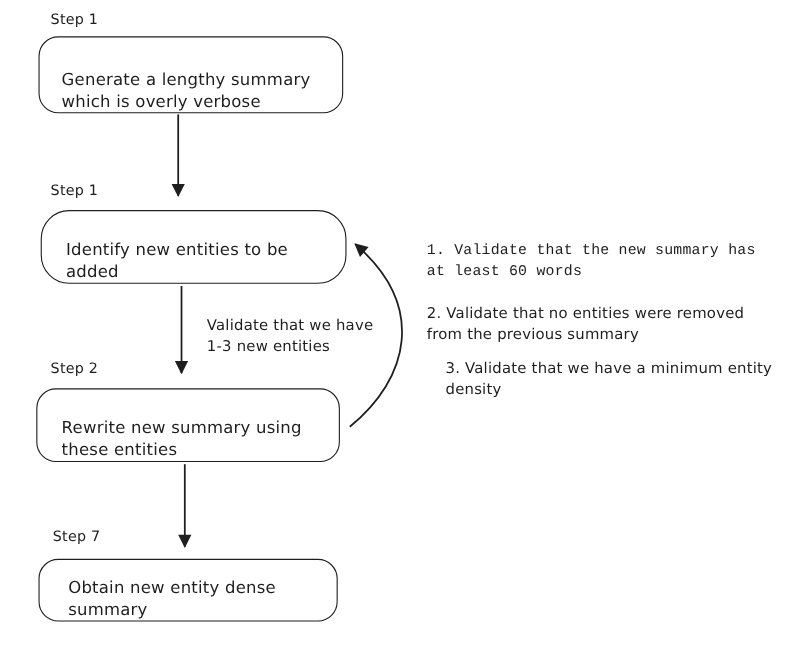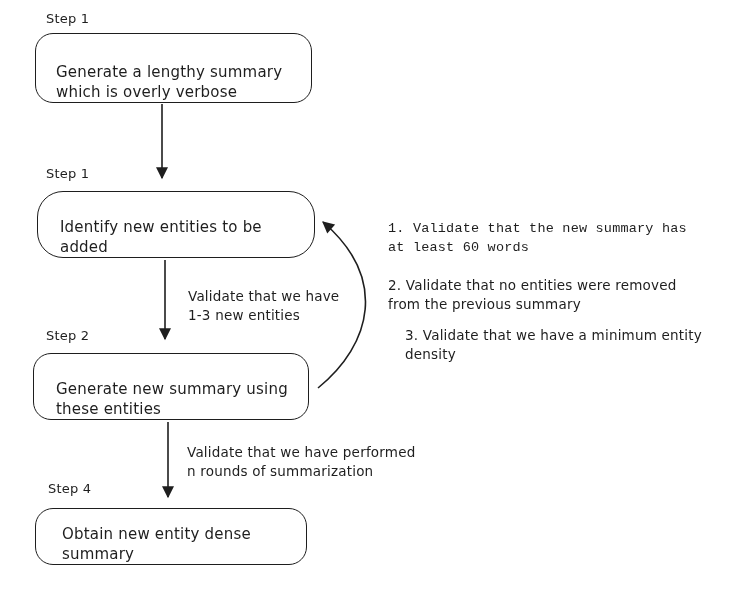--- a/index.html
+++ b/index.html
@@ -89,35 +89,33 @@
   </div>
 
   <div class="step-label" id="step-label-2">Step 1</div>
   <div class="node" id="node-2">
     <span>Identify new entities to be
 added</span>
   </div>
 
   <div class="step-label" id="step-label-3">Step 2</div>
   <div class="node" id="node-3">
-    <span>Generate new summary using
+    <span>Rewrite new summary using
 these entities</span>
   </div>
 
-  <div class="step-label" id="step-label-4">Step 4</div>
+  <div class="step-label" id="step-label-4">Step 7</div>
   <div class="node" id="node-4">
     <span>Obtain new entity dense
 summary</span>
   </div>
 
   <div class="edge-label" id="edge-label-entities">Validate that we have
 1-3 new entities</div>
 
-  <div class="edge-label" id="edge-label-rounds">Validate that we have performed
-n rounds of summarization</div>
 
   <div class="note" id="note-1">1. Validate that the new summary has
 at least 60 words</div>
   <div class="note" id="note-2">2. Validate that no entities were removed
 from the previous summary</div>
   <div class="note" id="note-3">3. Validate that we have a minimum entity
 density</div>
 
 </div>
 

